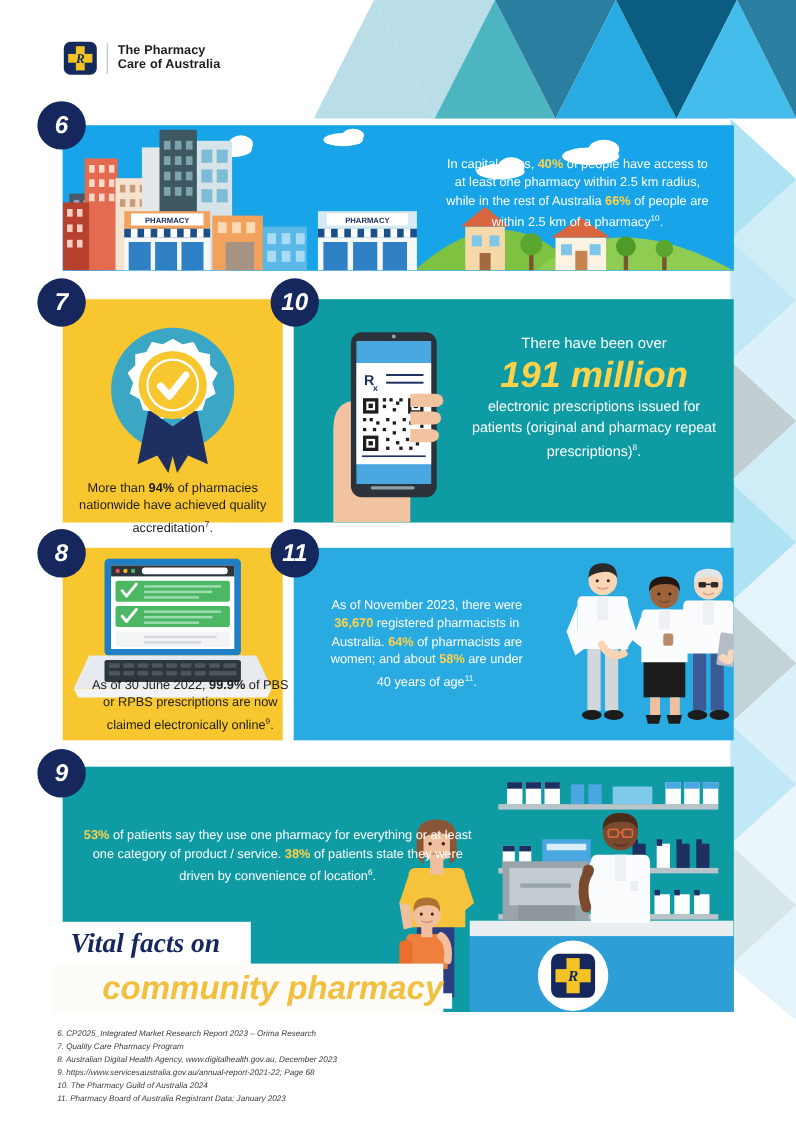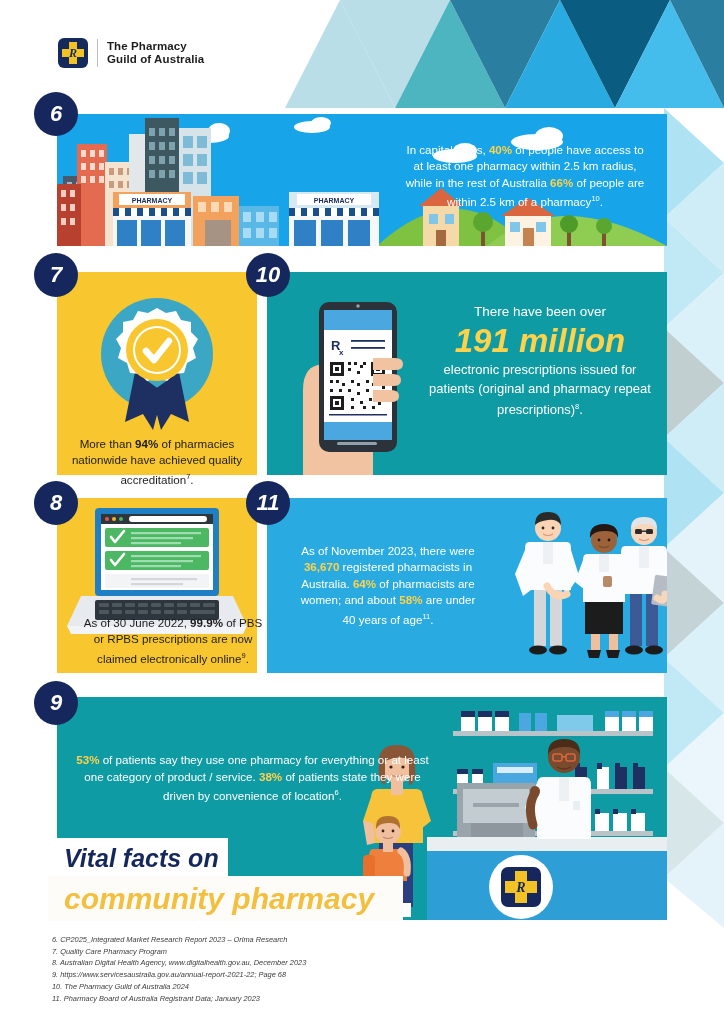--- a/index.html
+++ b/index.html
@@ -52,21 +52,21 @@
   sup { font-size:7.5px; vertical-align:super; }
 
   .bignum { color:#ffd24a; font-size:33px; line-height:40px; font-weight:bold; font-style:italic; display:block; }
 
   
   .sky { position:absolute; inset:0; background:#17a4e8; }
 
   
   .vf1 { position:absolute; background:#ffffff; z-index:30; display:flex; align-items:center; padding-left:16px;}
   .vf2 { position:absolute; background:#fdfcf8; z-index:30; display:flex; align-items:center; padding-left:16px;}
-  .vf1 span{ font-size:25px; font-weight:bold; font-style:italic; color:#15275c; font-family:Liberation Sans, sans-serif;text-align:center;}
+  .vf1 span{ font-size:25px; font-weight:bold; font-style:italic; color:#15275c; font-family:Liberation Serif, serif;text-align:center;}
   .vf2 span{ font-size:30px; font-weight:bold; font-style:italic; color:#f3bf3f; font-family:"Liberation Sans", sans-serif;}
 
   
   .foot { position:absolute; left:52px; top:934px; width:500px; z-index:30;}
   .foot div{ font-size:7.4px; line-height:11.7px; font-style:italic; color:#3b3b3b; }
 </style>
 </head>
 <body>
 
 <div class="tri-band">
@@ -111,21 +111,21 @@
 </div>
 
 <div class="header">
   <div class="logo-mark">
     <div class="logo-cross"></div>
     <div class="logo-r">R</div>
   </div>
   <div class="logo-div"></div>
   <div class="logo-text">
     <div>The Pharmacy</div>
-    <div>Guild of Australia</div>
+    <div>Care of Australia</div>
   </div>
 </div>
 
 <div class="badge" style="left:34px; top:92px;">6</div>
 <div class="panel p-blue" style="left:57px; top:114px; width:610px; height:132px;">
   <div class="sky">
     <svg width="610" height="132" viewBox="0 0 610 132">
       <rect width="610" height="132" fill="#17a4e8"></rect>
 
       <g fill="#ffffff">
@@ -618,21 +618,21 @@
     </g>
   </svg>
 </div>
 <div class="body-txt" style="position:absolute; left:75px; top:752px; width:355px; z-index:8; line-height:16.6px;">
   <b>53%</b> of patients say they use one pharmacy for everything or at least one category of product / service. <b>38%</b> of patients state they were driven by convenience of location<sup>6</sup>.
 </div>
 
 <div class="vf1" style="left:48px; top:838px; width:180px; height:40px;">
   <span>Vital facts on</span>
 </div>
-<div class="vf2" style="left:48px; top:876px; width:355px; height:45px;">
+<div class="vf2" style="left:48px; top:876px; width:355px; height:45px;justify-content:flex-end;">
   <span>community pharmacy</span>
 </div>
 
 <div class="foot">
   <div>6. CP2025_Integrated Market Research Report 2023 – Orima Research</div>
   <div>7. Quality Care Pharmacy Program</div>
   <div>8. Australian Digital Health Agency, www.digitalhealth.gov.au, December 2023</div>
   <div>9. https://www.servicesaustralia.gov.au/annual-report-2021-22; Page 68</div>
   <div>10. The Pharmacy Guild of Australia 2024</div>
   <div>11. Pharmacy Board of Australia Registrant Data; January 2023</div>

